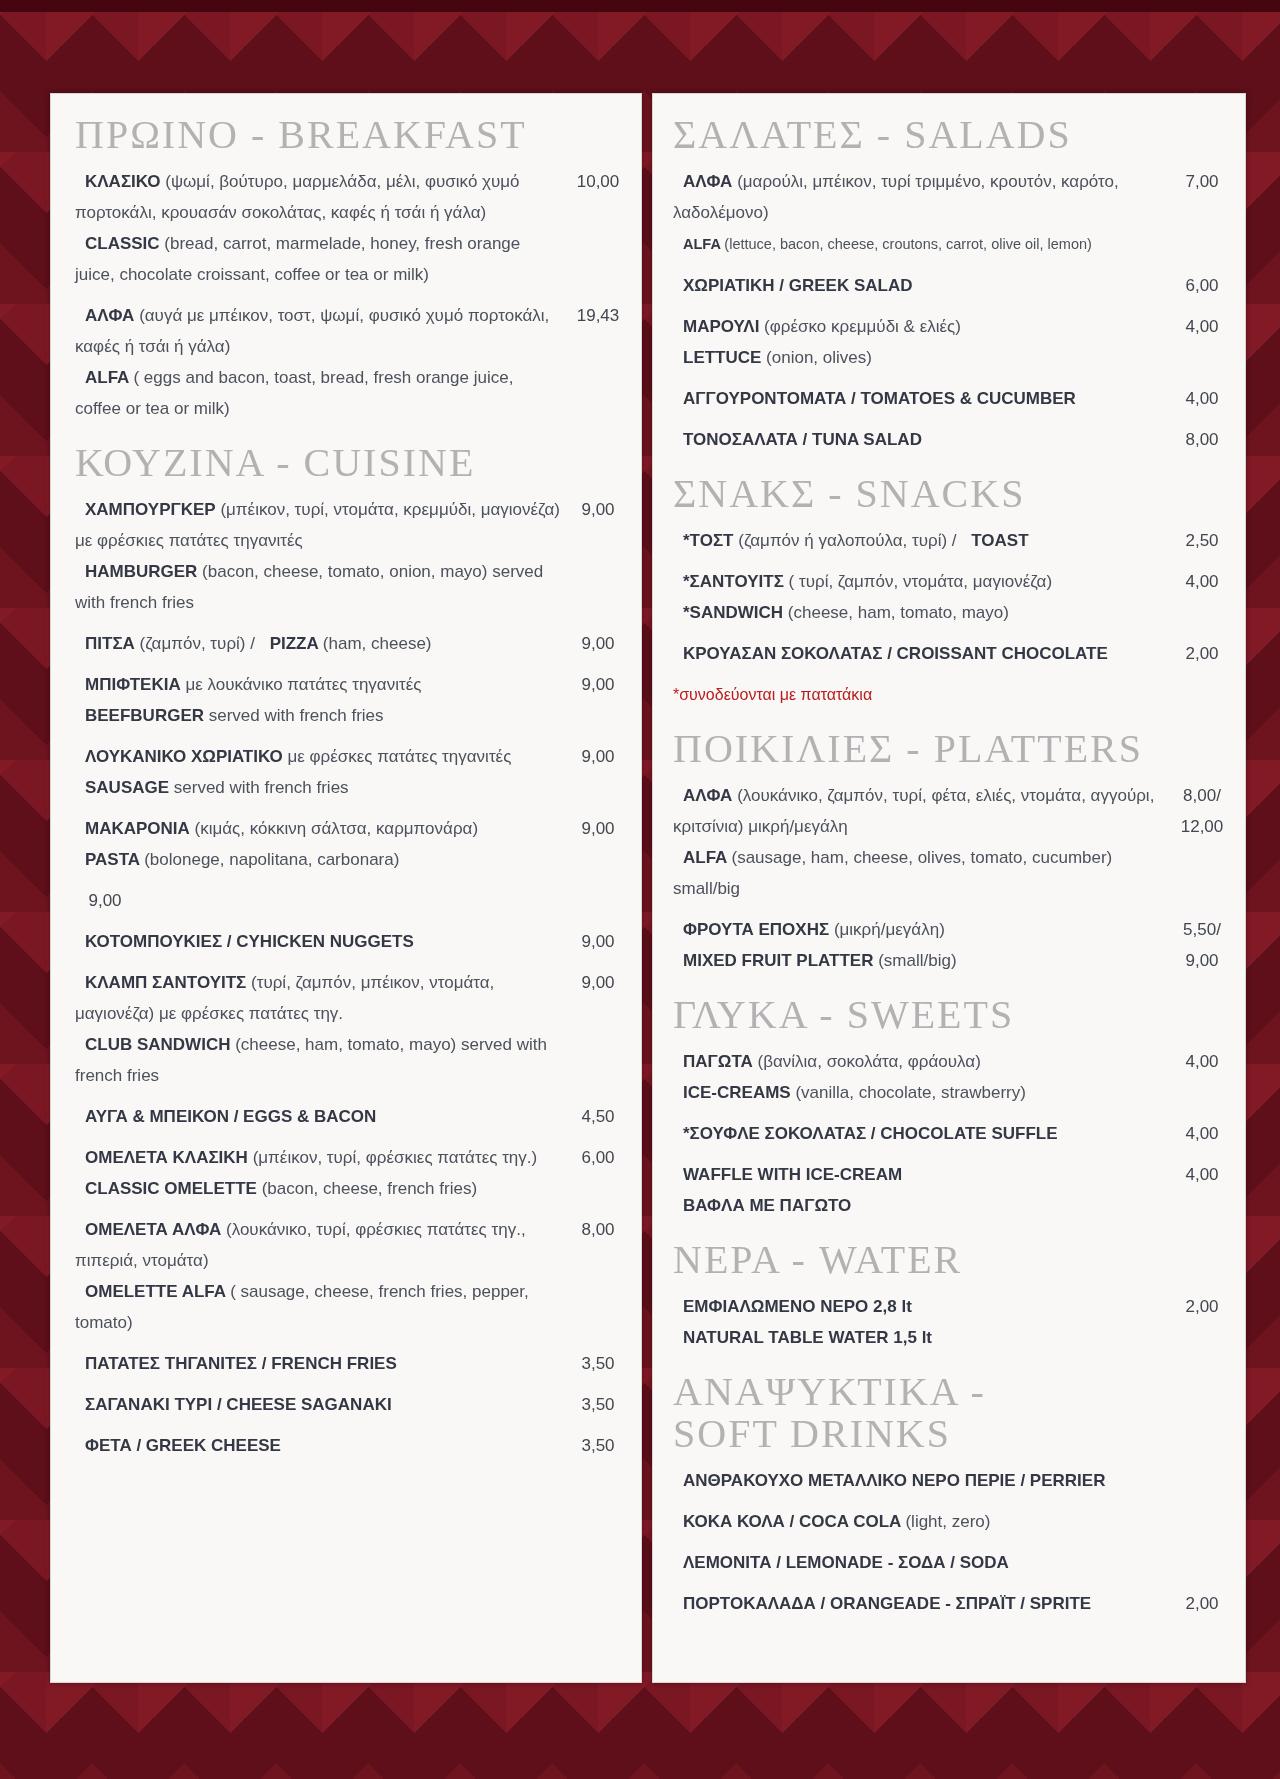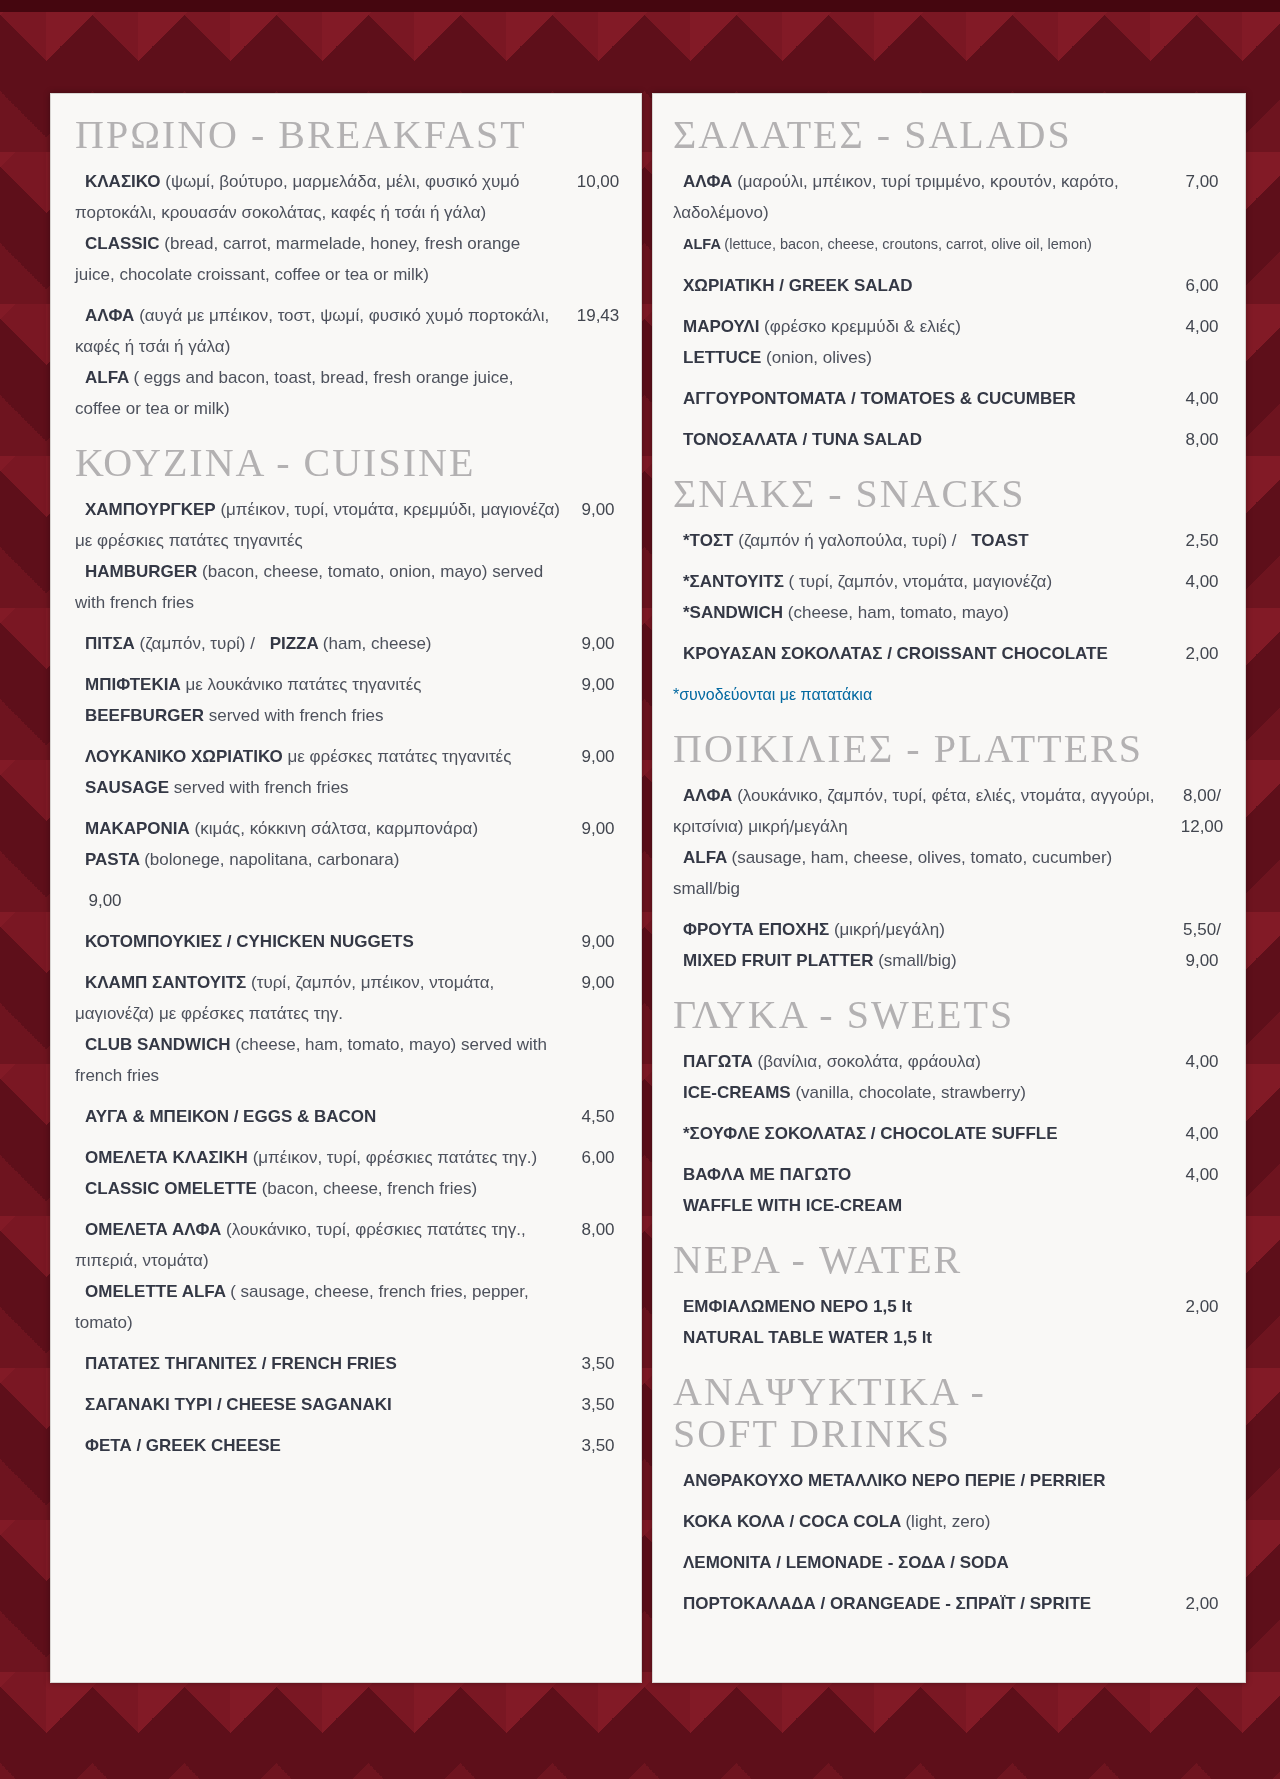--- a/index.html
+++ b/index.html
@@ -62,21 +62,21 @@
     text-align:center;
     font-size:17px;
     line-height:31px;
     color:#42464f;
     white-space:pre-line;
   }
   .footnote{
     margin:0 0 6px 0;
     font-size:16px;
     line-height:31px;
-    color:#0369a1;
+    color:#b91c1c;
   }
 </style>
 </head>
 <body>
 
 <div class="bg-pattern"></div>
 <div class="bg-topband"></div>
 
 <div class="panel panel-left" id="panel-left">
     <section class="menu-section section-breakfast">
@@ -276,31 +276,31 @@
         <div class="item-price">4,00</div>
       </div>
       <div class="item">
         <div class="item-text">
           <p class="item-line"><span class="seg seg-b">*ΣΟΥΦΛΕ ΣΟΚΟΛΑΤΑΣ / CHOCOLATE SUFFLE</span></p>
         </div>
         <div class="item-price">4,00</div>
       </div>
       <div class="item">
         <div class="item-text">
+          <p class="item-line"><span class="seg seg-b">WAFFLE WITH ICE-CREAM</span></p>
           <p class="item-line"><span class="seg seg-b">ΒΑΦΛΑ ΜΕ ΠΑΓΩΤΟ</span></p>
-          <p class="item-line"><span class="seg seg-b">WAFFLE WITH ICE-CREAM</span></p>
         </div>
         <div class="item-price">4,00</div>
       </div>
     </section>
     <section class="menu-section section-water">
       <h2 class="section-title">ΝΕΡΑ - WATER</h2>
       <div class="item">
         <div class="item-text">
-          <p class="item-line"><span class="seg seg-b">ΕΜΦΙΑΛΩΜΕΝΟ ΝΕΡΟ 1,5 lt</span></p>
+          <p class="item-line"><span class="seg seg-b">ΕΜΦΙΑΛΩΜΕΝΟ ΝΕΡΟ 2,8 lt</span></p>
           <p class="item-line"><span class="seg seg-b">NATURAL TABLE WATER 1,5 lt</span></p>
         </div>
         <div class="item-price">2,00</div>
       </div>
     </section>
     <section class="menu-section section-softdrinks">
       <h2 class="section-title">ΑΝΑΨΥΚΤΙΚΑ -
 SOFT DRINKS</h2>
       <div class="item">
         <div class="item-text">

